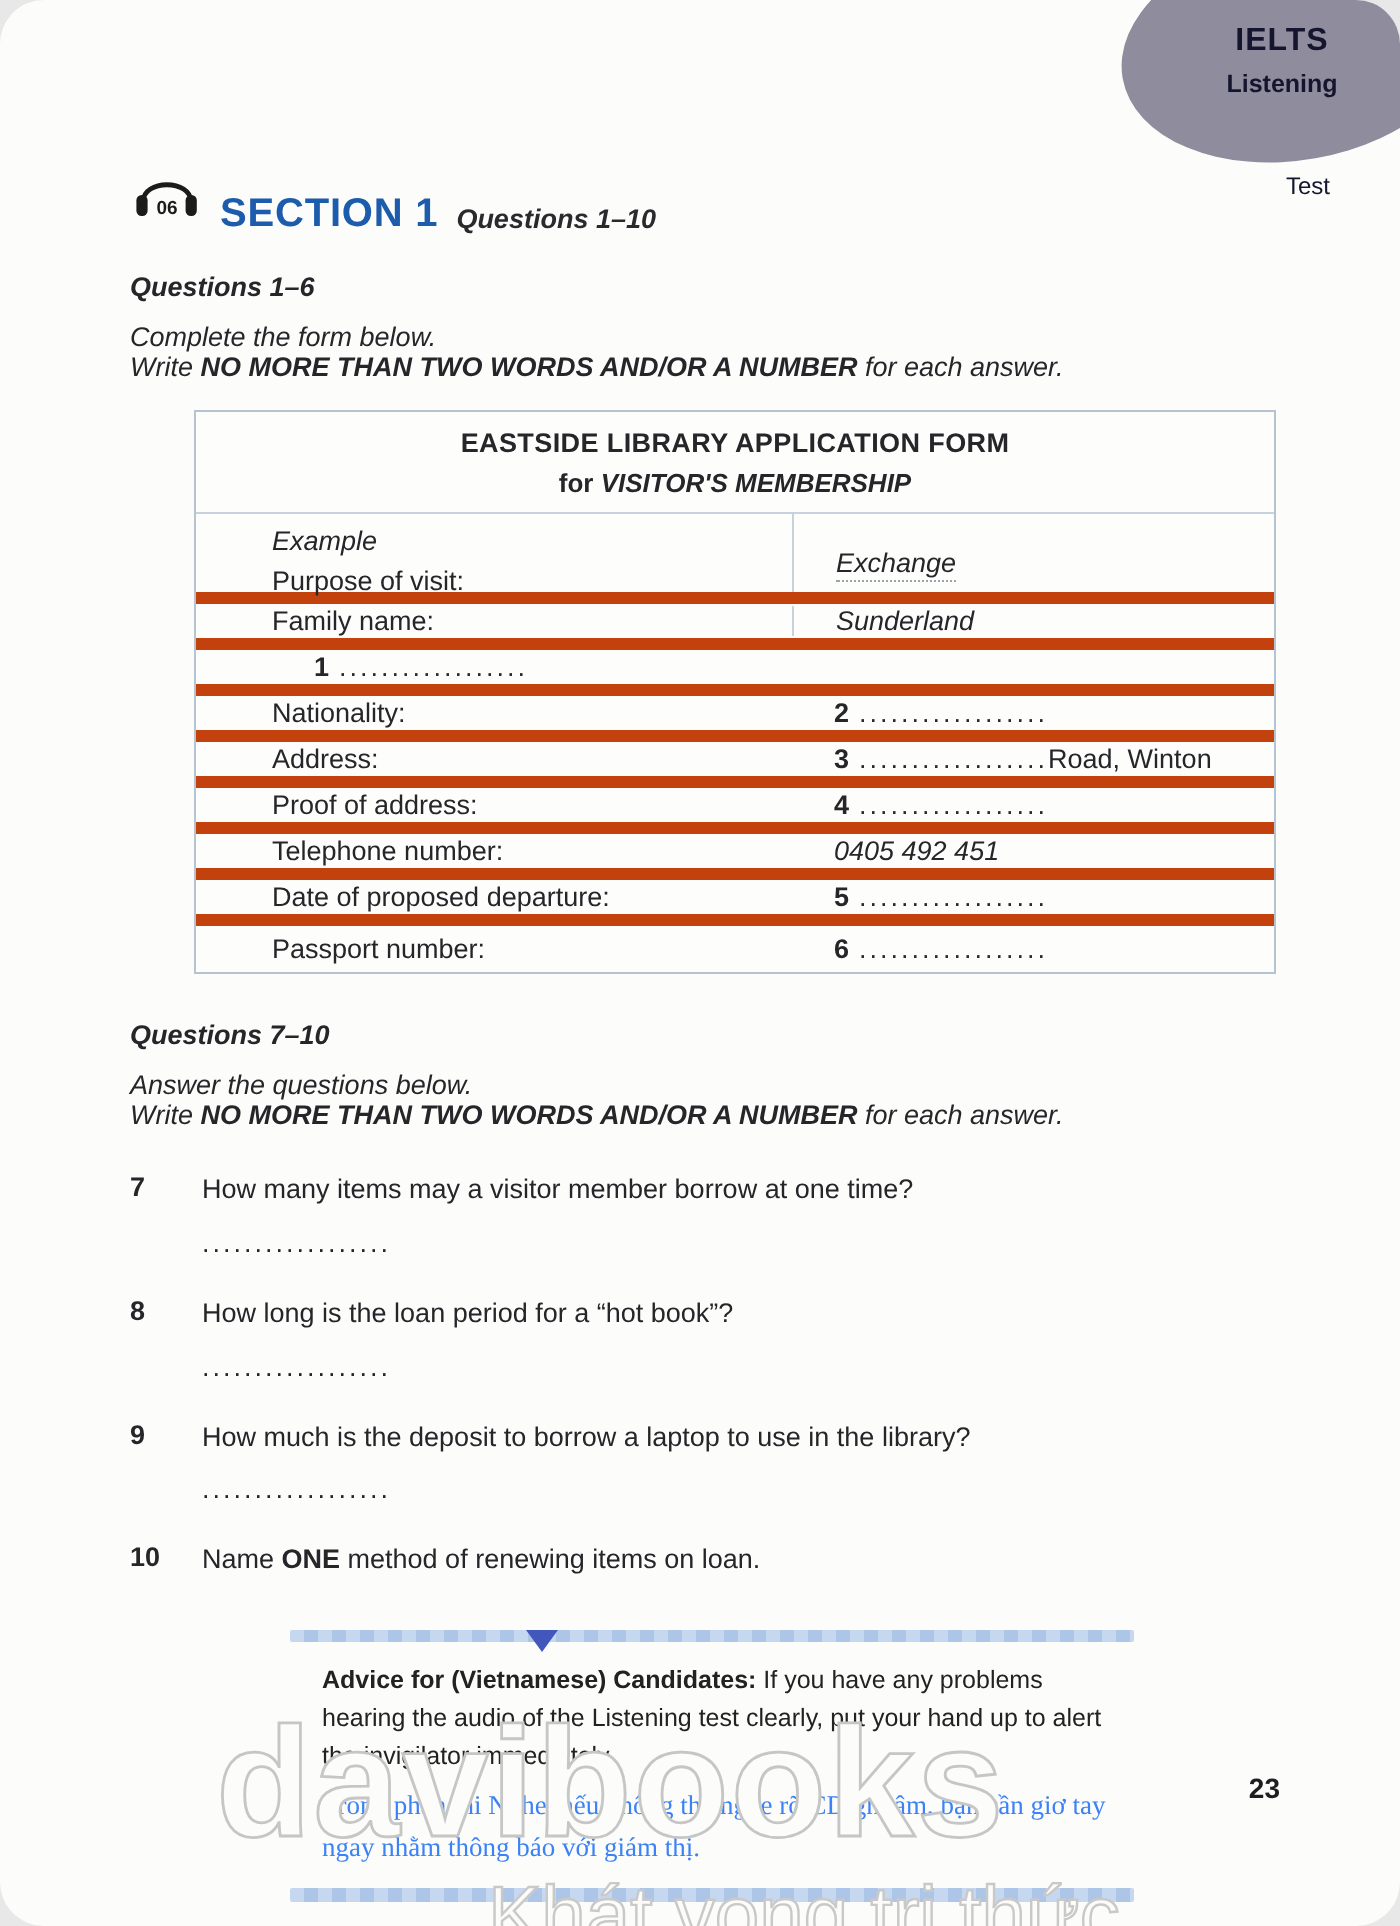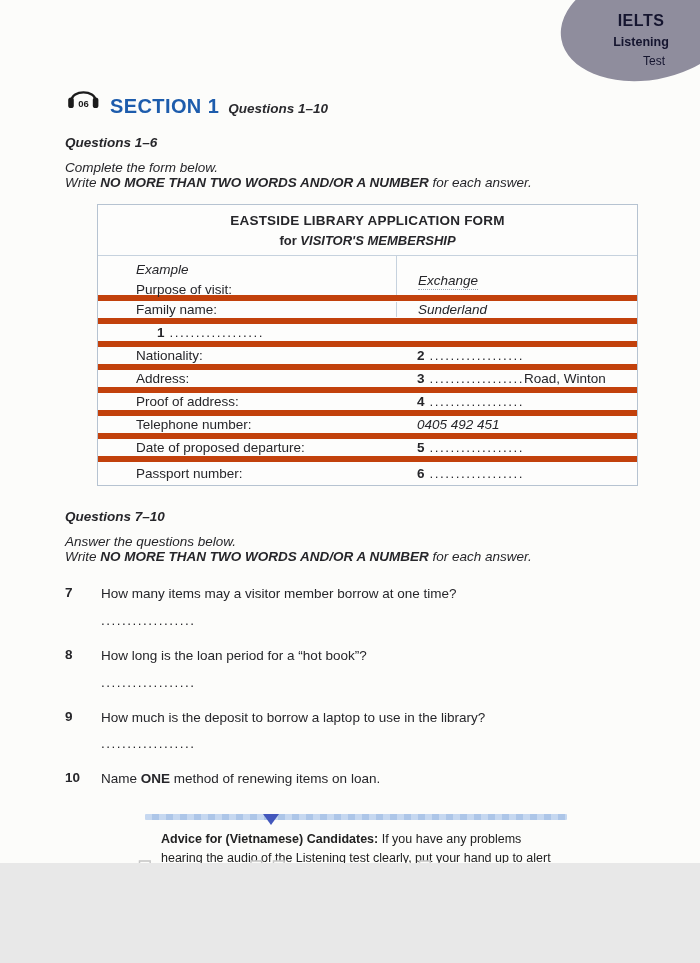--- a/index.html
+++ b/index.html
@@ -1,34 +1,34 @@
 <!DOCTYPE html>
 <html><head>
 <meta charset="utf-8">
 <style>
   * { margin:0; padding:0; box-sizing:border-box; }
   html,body { background:#e8e8e8; }
   .page {
-    position:relative; width:700px; height:863px; margin:0 auto;
+    position:relative; width:700px; height:963px; margin:0 auto;
     background:#fcfcfa; overflow:hidden;
-    font-family:"Liberation Sans", sans-serif; color:#26262a;
+    font-family:"Liberation Sans", sans-serif; color:#26262a;border-radius:22px;
   }
 
   
   .badge-ellipse {
     position:absolute; top:-32px; right:-36px; width:176px; height:112px;
     background:#8f8d9d; border-radius:50%; transform:rotate(-10deg);
   }
   .badge-text {
     position:absolute; top:9px; right:14px; width:90px; text-align:center;
     color:#15152f; line-height:1.5;
   }
   .badge-l1 { font-size:16px; font-weight:bold; letter-spacing:.5px; }
   .badge-l2 { font-size:12.5px; font-weight:bold; }
-  .badge-l3 { font-size:12px; padding-left:26px; }
+  .badge-l3 { font-size:12px; padding-left:26px;margin-top:32px; }
 
   
   .content { position:absolute; left:65px; top:84px; right:56px; }
 
   .sec-header { display:flex; align-items:flex-end; gap:9px; }
   .hp-icon { flex:0 0 auto; }
   .sec-title { font-size:20px; font-weight:bold; color:#1d5cac; letter-spacing:.4px; }
   .sec-range { font-size:13.5px; font-style:italic; font-weight:600; color:#2a2a2e; padding-bottom:2px; }
 
   .it { font-style:italic; }

